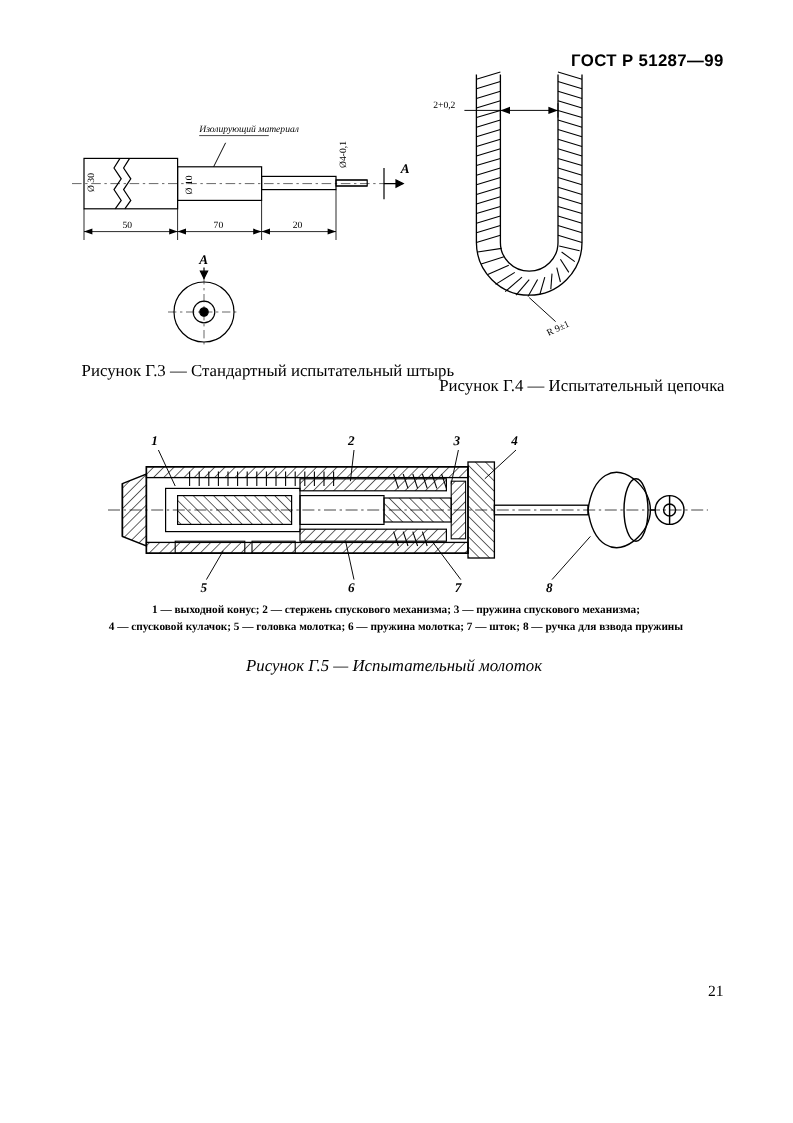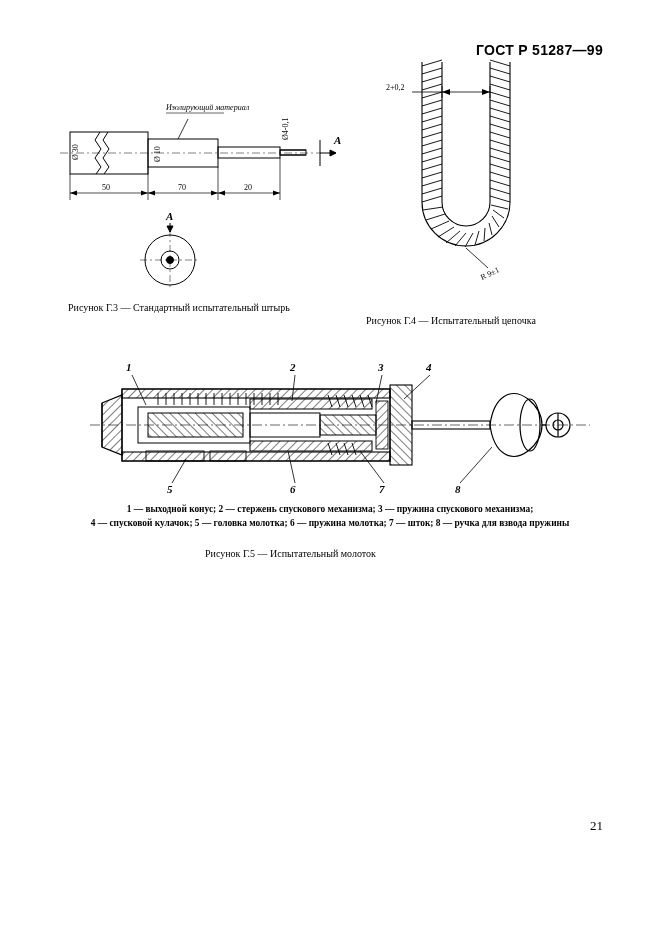--- a/index.html
+++ b/index.html
@@ -31,41 +31,41 @@
   }
   .page-number {
     position: absolute;
     right: 58px;
     top: 818px;
     font-size: 13px;
   }
   
   .caption {
     position: absolute;
-    font-size: 10px;
+    font-size: 14px;
     white-space: nowrap;
   }
   #cap-g3 { left: 68px;  top: 302px; }
   #cap-g4 { left: 366px; top: 315px; }
-  #cap-g5 { left: 205px; top: 548px; }
+  #cap-g5 { left: 205px; top: 548px; font-style: italic; }
   
   .legend {
     position: absolute;
     left: 80px;
     top: 502px;
     width: 500px;
     text-align: center;
     font-size: 9.4px;
     line-height: 1.5;
     font-weight: bold;
   }
   
   .fig { position: absolute; }
   #fig-g3 { left: 48px;  top: 92px;  width: 300px; height: 210px; }
-  #fig-g4 { left: 378px; top: 52px;  width: 260px; height: 250px; }
+  #fig-g4 { left: 353px; top: 52px;  width: 260px; height: 250px; }
   #fig-g5 { left: 60px;  top: 355px; width: 545px; height: 140px; }
   .lbl {
     font-family: "Liberation Serif", serif;
     font-size: 8px;
   }
   .lbl-it { font-style: italic; }
   .num-lbl {
     font-family: "Liberation Serif", serif;
     font-style: italic;
     font-size: 11px;

